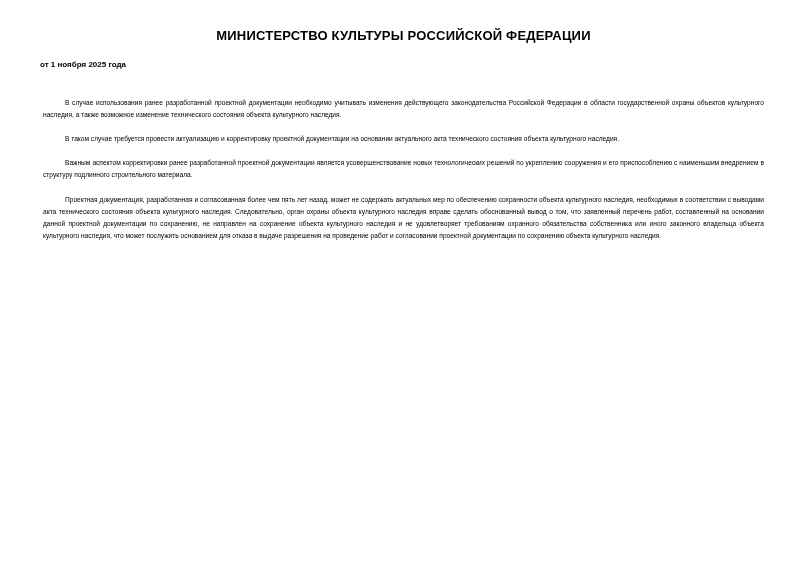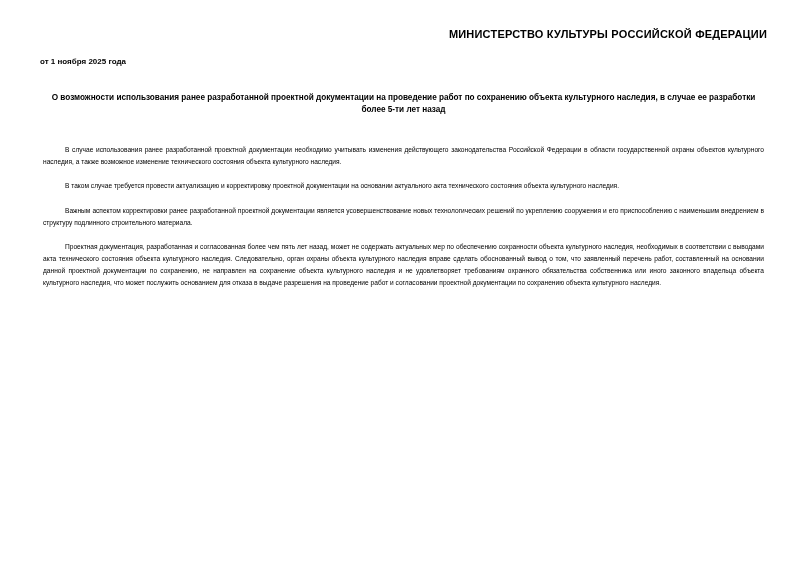--- a/index.html
+++ b/index.html
@@ -15,23 +15,23 @@
     overflow: hidden;
   }
   .page {
     width: 807px;
     height: 571px;
     box-sizing: border-box;
     padding: 28px 40px 20px 40px;
     background: #ffffff;
   }
   .doc-header {
-    text-align: right;
+    text-align: center;
     font-weight: bold;
-    font-size: 11px;
+    font-size: 13px;
     letter-spacing: 0.2px;
     line-height: 1.2;
   }
   .doc-date {
     text-align: left;
     font-weight: bold;
     font-size: 8px;
     margin-top: 16px;
   }
   .doc-title {
@@ -59,21 +59,20 @@
 </style>
 </head>
 <body>
 
 <div class="page">
 
   <div class="doc-header">МИНИСТЕРСТВО КУЛЬТУРЫ РОССИЙСКОЙ ФЕДЕРАЦИИ</div>
 
   <div class="doc-date">от 1 ноября 2025 года</div>
 
-  <div class="doc-title">О возможности использования ранее разработанной проектной документации на проведение работ по сохранению объекта культурного наследия, в случае ее разработки более 5-ти лет назад</div>
 
   <div class="body-text">
     <p class="para">В случае использования ранее разработанной проектной документации необходимо учитывать изменения действующего законодательства Российской Федерации в области государственной охраны объектов культурного наследия, а также возможное изменение технического состояния объекта культурного наследия.</p>
     <p class="para">В таком случае требуется провести актуализацию и корректировку проектной документации на основании актуального акта технического состояния объекта культурного наследия.</p>
     <p class="para">Важным аспектом корректировки ранее разработанной проектной документации является усовершенствование новых технологических решений по укреплению сооружения и его приспособлению с наименьшим внедрением в структуру подлинного строительного материала.</p>
     <p class="para">Проектная документация, разработанная и согласованная более чем пять лет назад, может не содержать актуальных мер по обеспечению сохранности объекта культурного наследия, необходимых в соответствии с выводами акта технического состояния объекта культурного наследия. Следовательно, орган охраны объекта культурного наследия вправе сделать обоснованный вывод о том, что заявленный перечень работ, составленный на основании данной проектной документации по сохранению, не направлен на сохранение объекта культурного наследия и не удовлетворяет требованиям охранного обязательства собственника или иного законного владельца объекта культурного наследия, что может послужить основанием для отказа в выдаче разрешения на проведение работ и согласовании проектной документации по сохранению объекта культурного наследия.</p>
   </div>
 
 </div>
 

